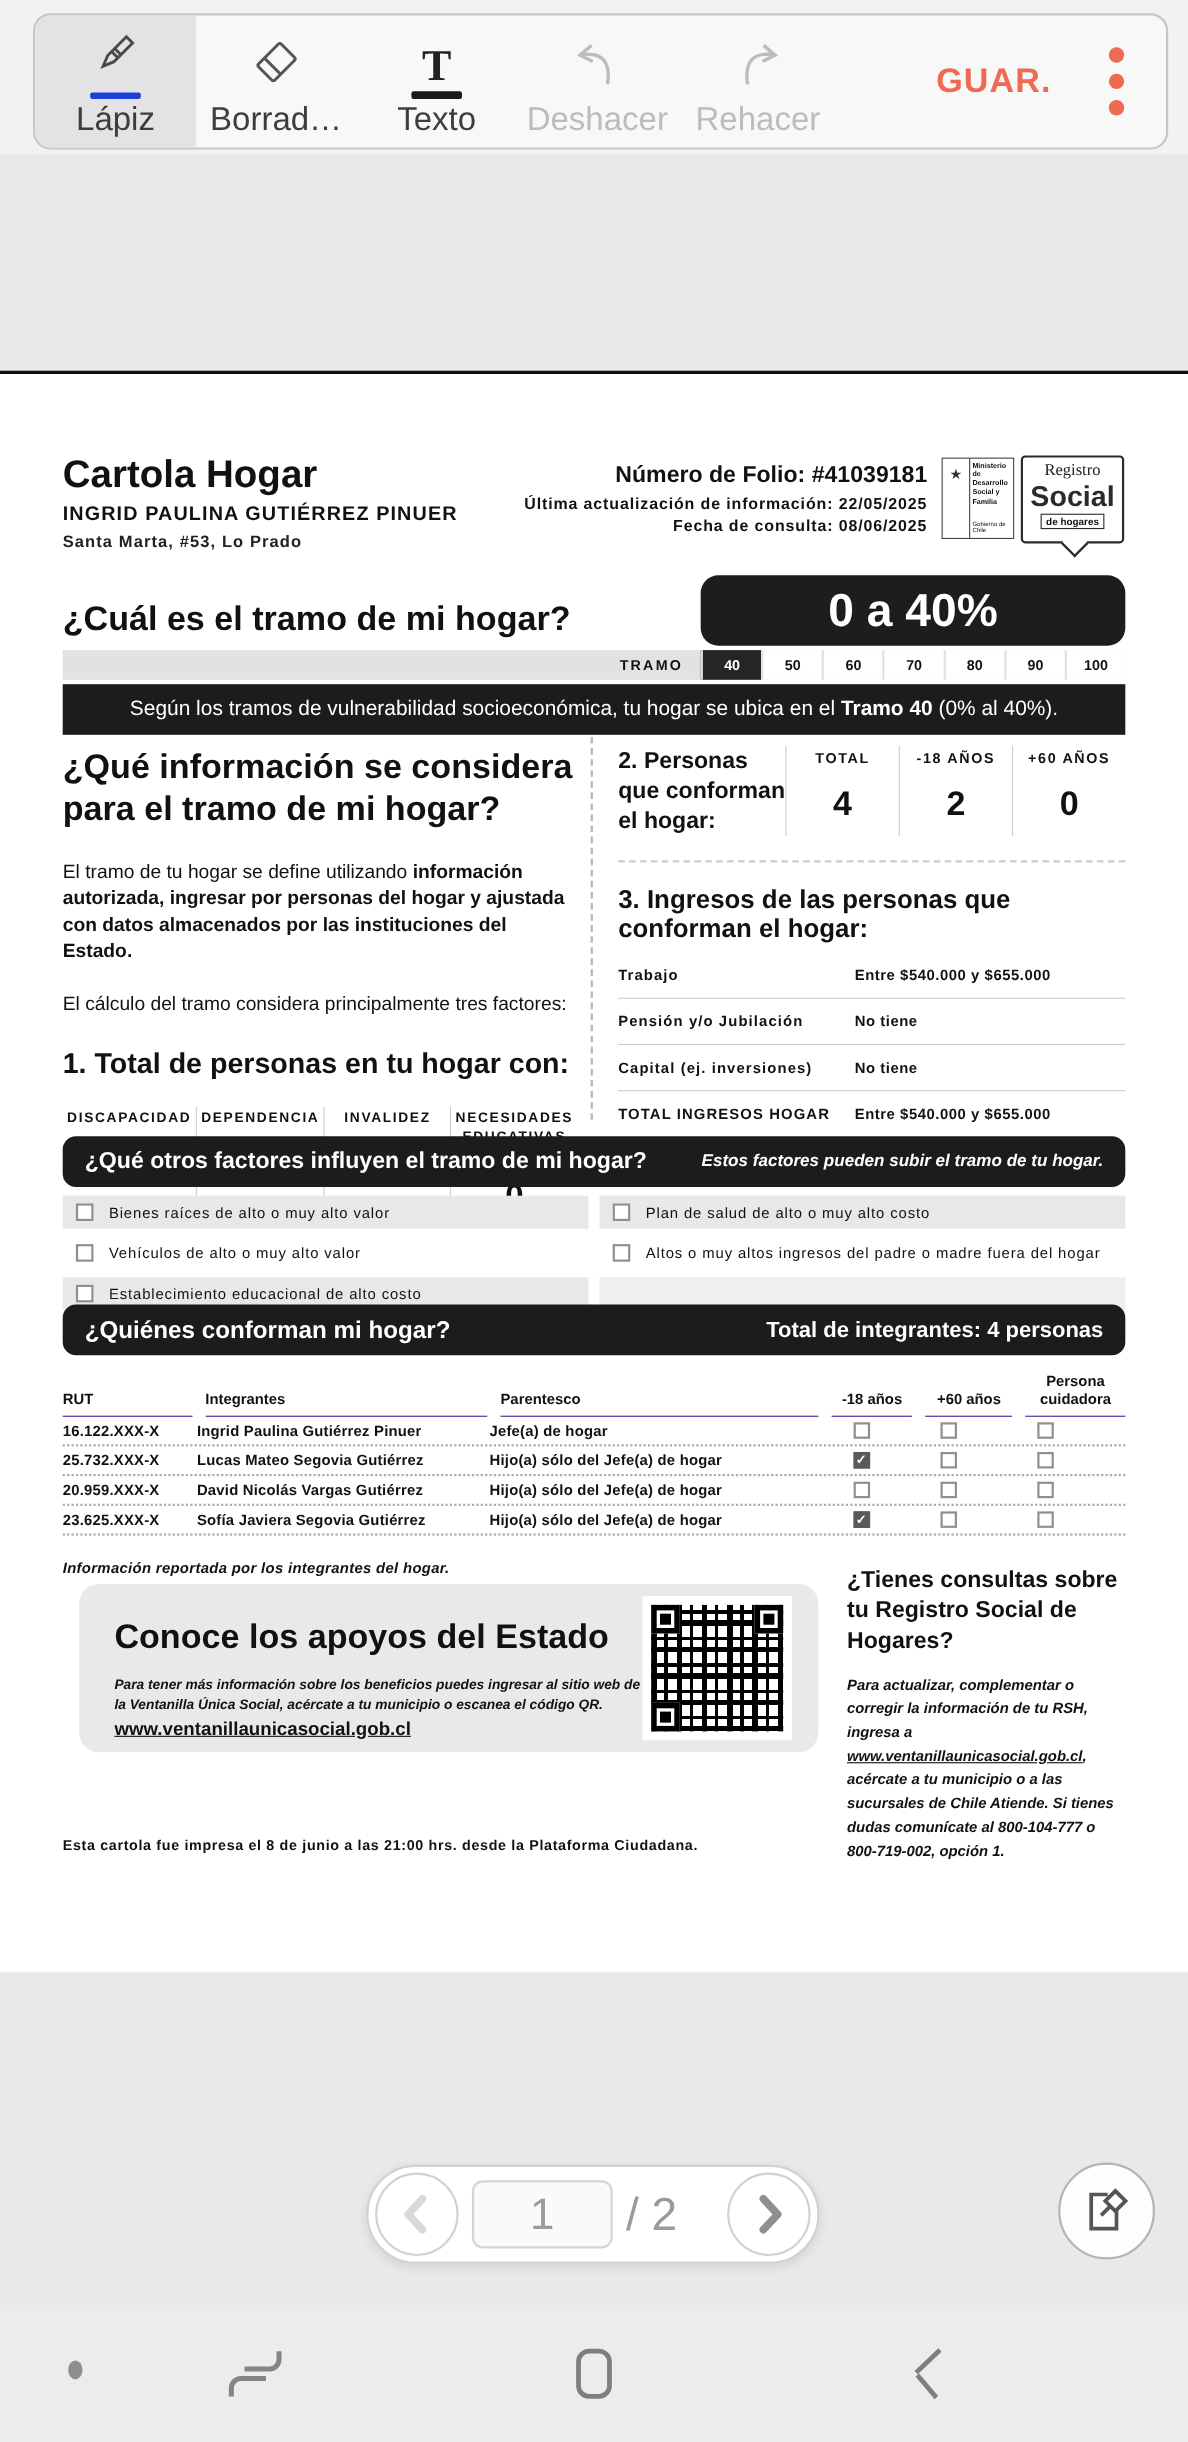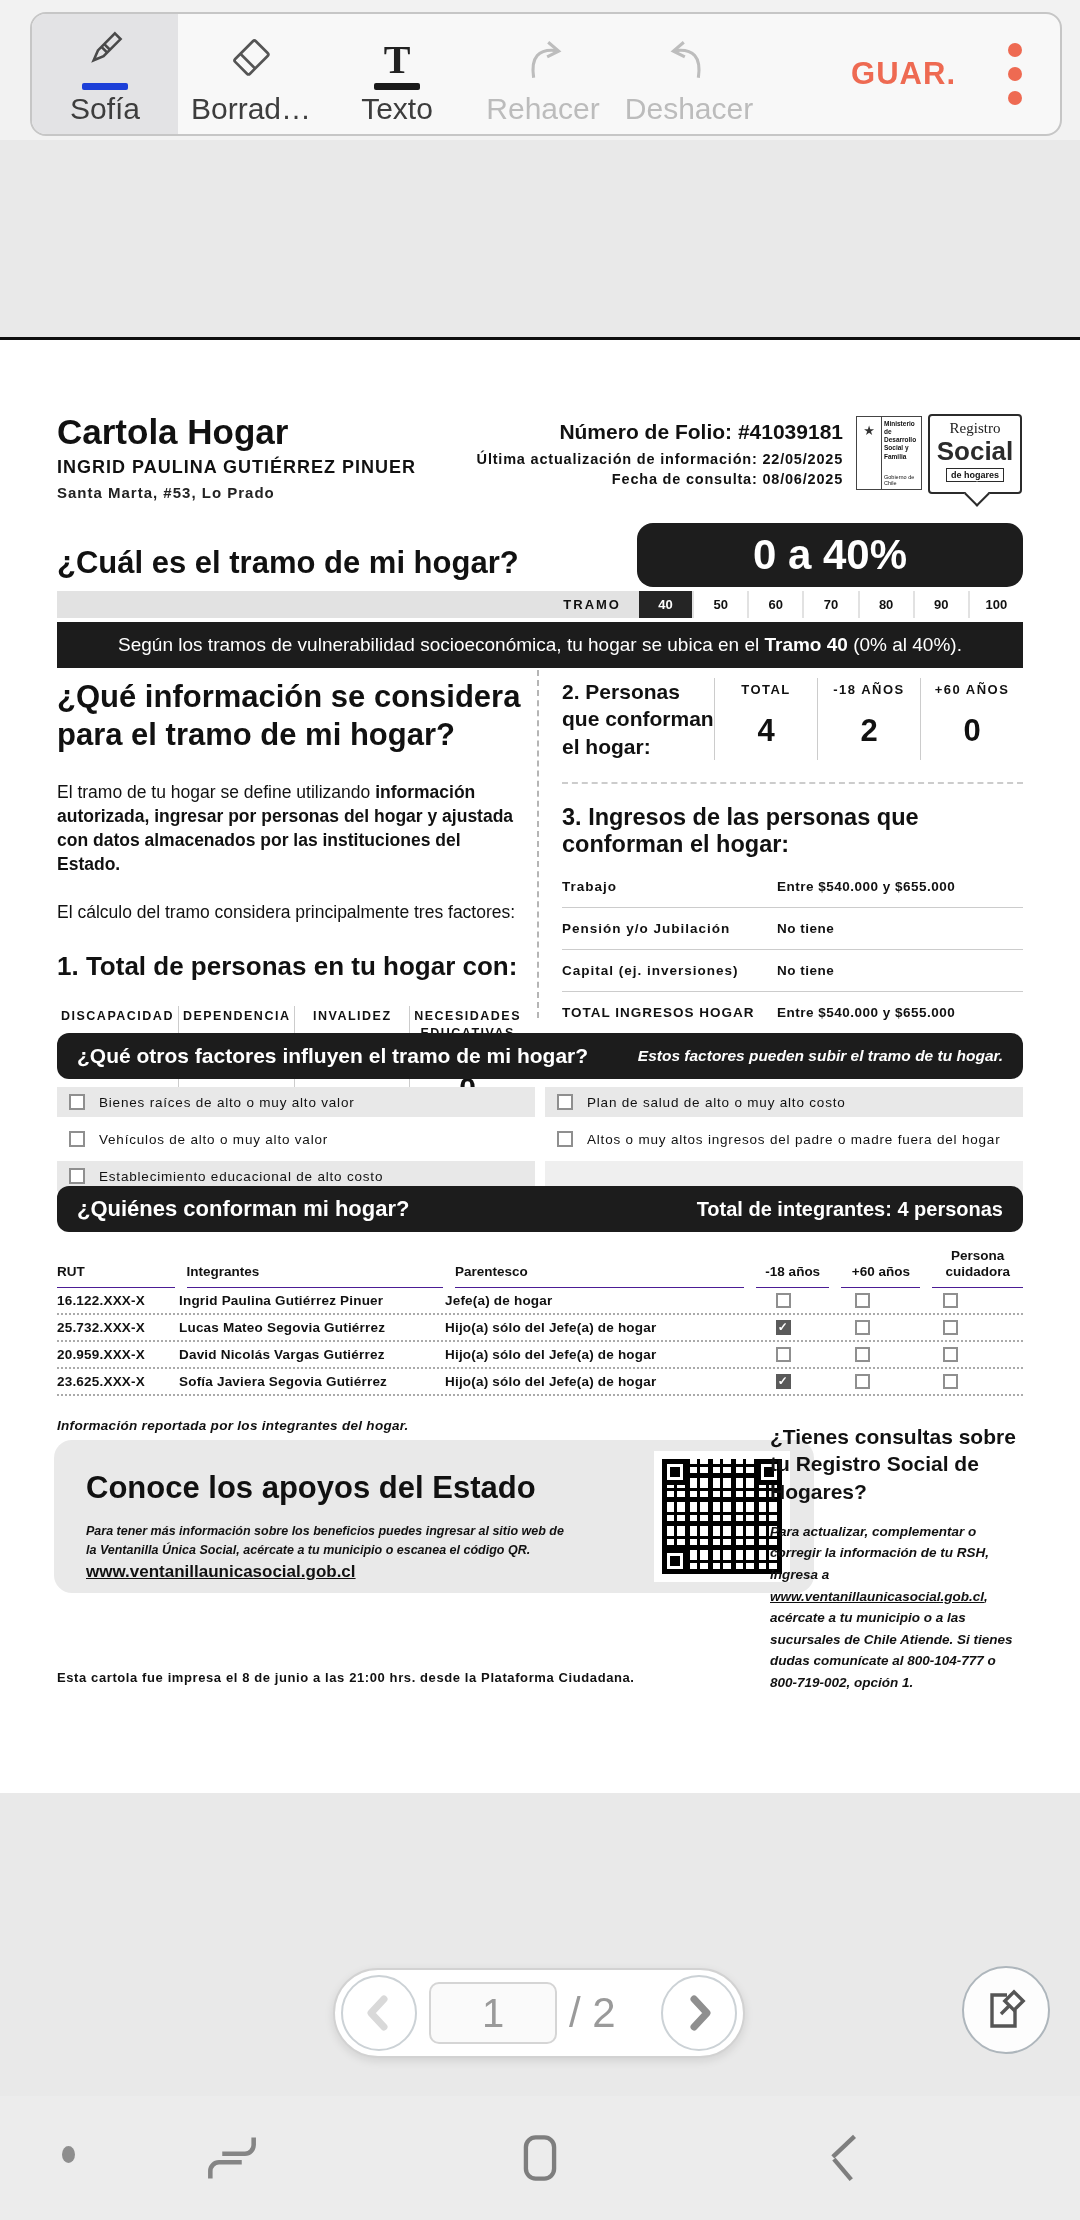--- a/index.html
+++ b/index.html
@@ -113,21 +113,21 @@
   .trow{display:flex;align-items:center;height:25px;border-bottom:2px dotted #aaa;font-size:13.5px;font-weight:700;letter-spacing:0.2px;}
   .c-rut{width:122px;}
   .c-name{width:266px;}
   .c-par{width:300px;}
   .c-chk{width:76px;justify-content:center;display:flex;text-align:center;line-height:1.15;}
   .c-chk2{width:82px;justify-content:center;display:flex;text-align:center;line-height:1.15;}
   .c-chk3{width:94px;justify-content:center;display:flex;text-align:center;line-height:1.15;margin-right:0!important;}
   .trow .cbx{margin-right:0;width:15px;height:15px;}
   .tnote{margin-top:22px;font-style:italic;font-size:13.5px;font-weight:700;letter-spacing:0.3px;}
   
-  .apoyos{position:absolute;left:54px;top:1100px;width:760px;height:153px;background:#e9e9e9;border-radius:18px;box-sizing:border-box;padding:30px 0 0 32px;}
+  .apoyos{position:absolute;left:72px;top:1100px;width:672px;height:153px;background:#e9e9e9;border-radius:18px;box-sizing:border-box;padding:30px 0 0 32px;}
   .apoyos .at{font-size:31px;font-weight:800;}
   .apoyos .ap{margin-top:16px;width:480px;font-size:12.5px;font-style:italic;font-weight:700;line-height:1.5;}
   .apoyos .alink{margin-top:2px;font-size:17px;font-weight:800;text-decoration:underline;}
   .qrbox{position:absolute;right:24px;top:11px;width:136px;height:131px;background:#fff;padding:8px;box-sizing:border-box;}
   .qr{width:100%;height:100%;position:relative;
     background-image:
       repeating-linear-gradient(90deg,#000 0 5px,transparent 5px 12px,#000 12px 15px,transparent 15px 23px),
       repeating-linear-gradient(0deg,#000 0 5px,#fff 5px 11px,#000 11px 14px,#fff 14px 24px);}
   .finder{position:absolute;width:26px;height:26px;border:5px solid #000;background:#fff;box-sizing:border-box;}
   .finder::after{content:"";position:absolute;left:3px;top:3px;width:10px;height:10px;background:#000;}
@@ -164,21 +164,21 @@
         <svg width="48" height="48" viewBox="0 0 48 48" fill="none" stroke="#4a4a4a" stroke-width="2.6">
           <g transform="rotate(45 24 21)">
             <path d="M20 3 h8 v24 l-4 10 -4 -10 z"></path>
             <line x1="20" y1="22" x2="28" y2="22"></line>
             <line x1="20" y1="18" x2="28" y2="18"></line>
           </g>
         </svg>
       </span>
       <div class="ubar blue"></div>
     </div>
-    <div class="tlabel">Sofía</div>
+    <div class="tlabel">Lápiz</div>
   </div>
   <div class="tool">
     <div class="iconbox">
       <span>
         <svg width="50" height="52" viewBox="0 0 48 48" fill="none" stroke="#555" stroke-width="2.6">
           <g transform="rotate(45 23 23)">
             <rect x="13" y="7" width="20" height="28" rx="2"></rect>
             <line x1="13" y1="26" x2="33" y2="26"></line>
           </g>
         </svg>
@@ -190,39 +190,39 @@
     <div class="iconbox">
       <span class="serifT">T</span>
       <div class="ubar black"></div>
     </div>
     <div class="tlabel">Texto</div>
   </div>
   <div class="tool disabled">
     <div class="iconbox">
       <span>
         <svg width="50" height="50" viewBox="0 0 48 48" fill="none" stroke="#bdbdbd" stroke-width="3">
+          <path d="M33 40 C 36 20 28 12 11 14"></path>
+          <path d="M19 6 L9 14.5 L20 20"></path>
+        </svg>
+      </span>
+    </div>
+    <div class="tlabel">Deshacer</div>
+  </div>
+  <div class="tool disabled">
+    <div class="iconbox">
+      <span>
+        <svg width="50" height="50" viewBox="0 0 48 48" fill="none" stroke="#bdbdbd" stroke-width="3">
           <g transform="translate(48 0) scale(-1 1)">
             <path d="M33 40 C 36 20 28 12 11 14"></path>
             <path d="M19 6 L9 14.5 L20 20"></path>
           </g>
         </svg>
       </span>
     </div>
     <div class="tlabel">Rehacer</div>
-  </div>
-  <div class="tool disabled">
-    <div class="iconbox">
-      <span>
-        <svg width="50" height="50" viewBox="0 0 48 48" fill="none" stroke="#bdbdbd" stroke-width="3">
-          <path d="M33 40 C 36 20 28 12 11 14"></path>
-          <path d="M19 6 L9 14.5 L20 20"></path>
-        </svg>
-      </span>
-    </div>
-    <div class="tlabel">Deshacer</div>
   </div>
   <div class="save-btn">GUAR.</div>
   <div class="menu-dots">
       <i></i>
       <i></i>
       <i></i>
     </div>
 </div>
 
 <div class="side-tab"></div>

